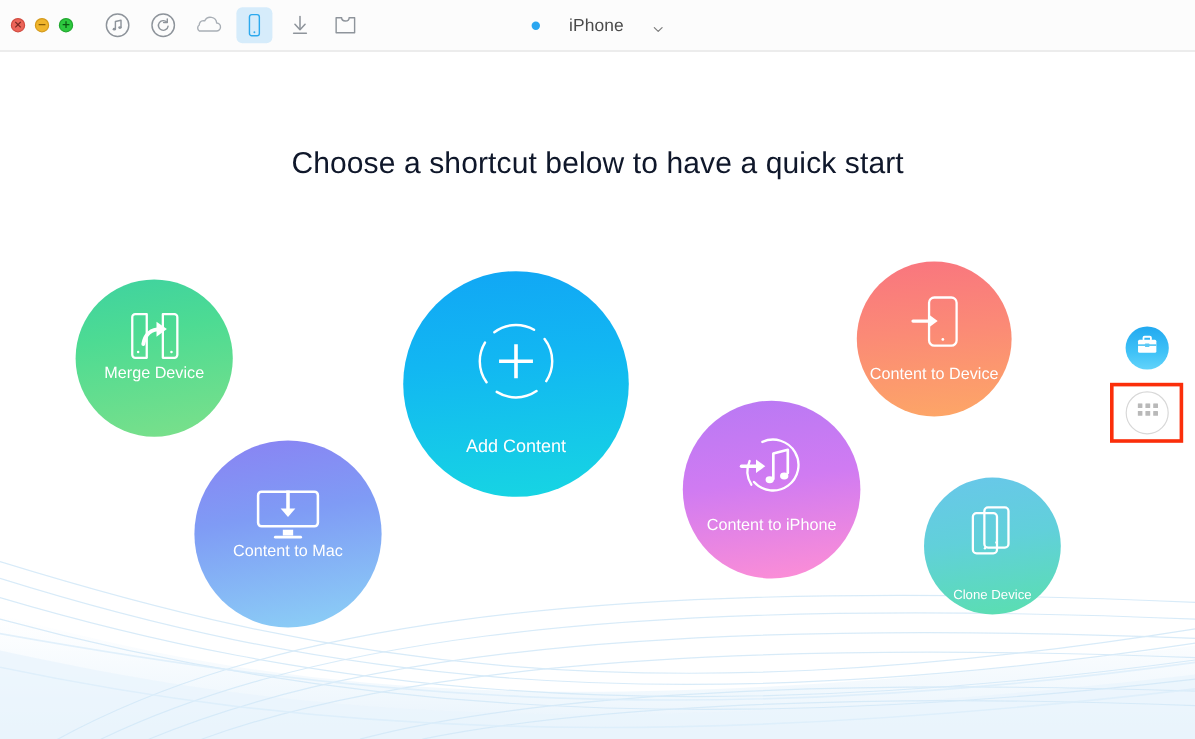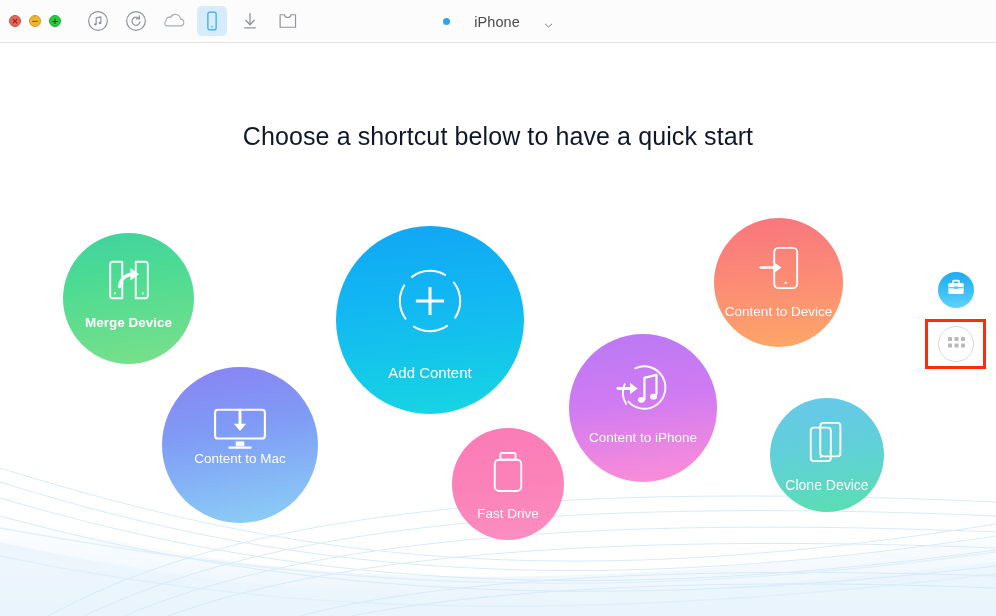--- a/index.html
+++ b/index.html
@@ -94,39 +94,39 @@
   #b-ctmac   { left: 162px; top: 367px; width: 156px; height: 156px;
                background: linear-gradient(170deg,#8a82f3 0%, #7f9bf5 40%, #8cd2f6 100%); }
   #b-ctit    { left: 569px; top: 334px; width: 148px; height: 148px;
                background: linear-gradient(172deg,#b879f4 0%, #d07bf2 45%, #ff8fd4 100%); }
   #b-fast    { left: 452px; top: 428px; width: 112px; height: 112px;
                background: linear-gradient(172deg,#fb7bb6 0%, #fb82b9 50%, #fb8fc2 100%); }
   #b-clone   { left: 770px; top: 398px; width: 114px; height: 114px;
                background: linear-gradient(172deg,#68c7ea 0%, #61d0da 45%, #5adfae 100%); }
 
   #b-merge .ico { margin-top: 24px; }
-  #b-merge .blabel { margin-top: 12px; font-size: 13.5px; font-weight: bold; }
+  #b-merge .blabel { margin-top: 0; font-size: 13.5px; }
 
   #b-add .ico { margin-top: 38px; }
   #b-add .blabel { margin-top: 26px; font-size: 15px; }
 
   #b-ctdev .ico { margin-top: 26px; }
   #b-ctdev .blabel { margin-top: 12px; font-size: 13.5px; }
 
   #b-ctmac .ico { margin-top: 38px; }
   #b-ctmac .blabel { font-size: 13.5px; }
 
   #b-ctit .ico { margin-top: 28px; }
   #b-ctit .blabel { margin-top: 14px; font-size: 13.5px; }
 
   #b-fast .ico { margin-top: 22px; }
   #b-fast .blabel { margin-top: 12px; font-size: 13.5px; }
 
   #b-clone .ico { margin-top: 22px; }
-  #b-clone .blabel { margin-top: 13px; font-size: 14px; }
+  #b-clone .blabel { margin-top: 26px; font-size: 11px; }
 
   
   .rail-toolbox {
     position: absolute; left: 938px; top: 272px;
     width: 36px; height: 36px; border-radius: 50%;
     background: linear-gradient(180deg,#22a9f0 0%, #3fc2f7 60%, #62d3fa 100%);
     display: flex; align-items: center; justify-content: center;
     cursor: default;
   }
   .rail-grid {
@@ -322,29 +322,20 @@
         <path d="M4 27.5h16" fill="none" stroke="#fff" stroke-width="3" stroke-linecap="round"></path>
         <path d="M16.5 21.6 24.5 27.5l-8 5.9z" fill="#fff"></path>
         <path d="M31.5 38.5V16.5l12.5-3.2v20" fill="none" stroke="#fff" stroke-width="2.3" stroke-linejoin="round" stroke-linecap="round"></path>
         <ellipse cx="28.4" cy="39.2" rx="3.6" ry="3.0" fill="#fff"></ellipse>
         <ellipse cx="40.9" cy="36.0" rx="3.6" ry="3.0" fill="#fff"></ellipse>
       </svg>
     </span>
     <span class="blabel">Content to iPhone</span>
   </div>
 
-  <div class="bubble" id="b-fast">
-    <span class="ico">
-      <svg width="36" height="44" viewBox="0 0 38 46">
-        <rect x="11" y="3" width="16" height="7" rx="1.4" fill="none" stroke="#fff" stroke-width="2"></rect>
-        <rect x="5" y="10" width="28" height="33" rx="4.6" fill="none" stroke="#fff" stroke-width="2"></rect>
-      </svg>
-    </span>
-    <span class="blabel">Fast Drive</span>
-  </div>
 
   <div class="bubble" id="b-clone">
     <span class="ico">
       <svg width="44" height="44" viewBox="0 0 46 46">
         <rect x="16" y="3" width="21" height="35" rx="3.2" fill="none" stroke="#fff" stroke-width="2"></rect>
         <circle cx="26.5" cy="33.6" r="1.05" fill="#fff"></circle>
         <rect x="6" y="8" width="21" height="35" rx="3.2" fill="none" stroke="#fff" stroke-width="2"></rect>
         <circle cx="16.5" cy="38.6" r="1.05" fill="#fff"></circle>
       </svg>
     </span>

